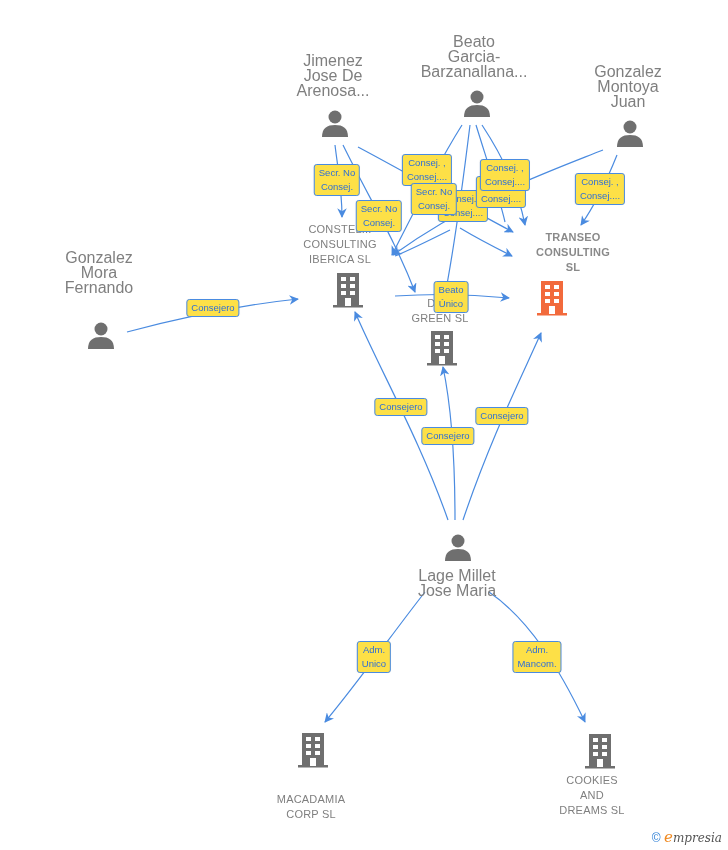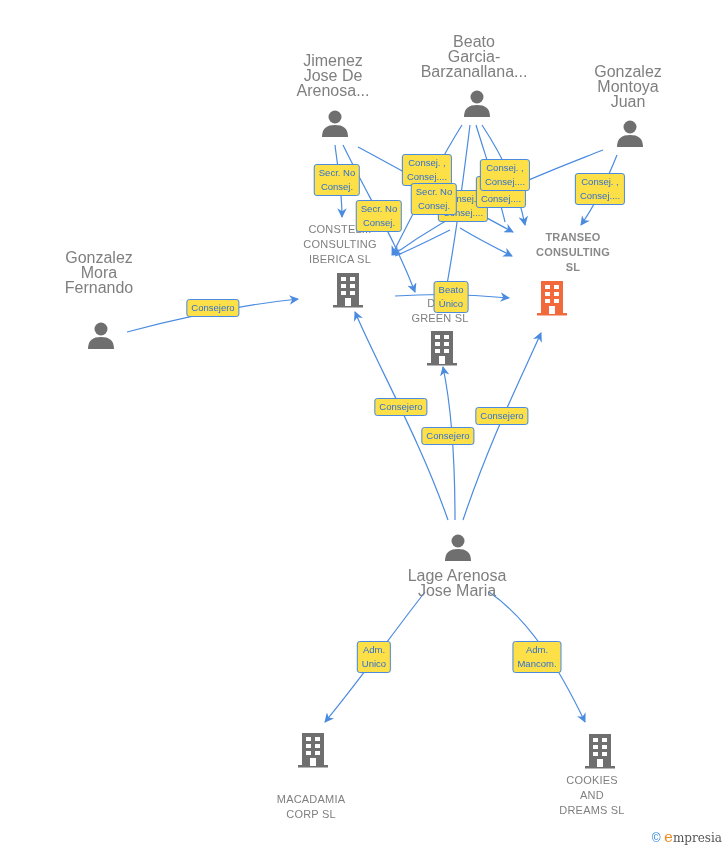--- a/index.html
+++ b/index.html
@@ -4,21 +4,21 @@
 <style>
   html, body { margin:0; padding:0; background:#ffffff; }
   body { width:728px; height:850px; position:relative; overflow:hidden; font-family:"Liberation Sans", sans-serif; }
   #edges { position:absolute; left:0; top:0; width:728px; height:850px; }
   .node-label { position:absolute; text-align:center; color:#7f7f7f; font-size:16px; line-height:15px; white-space:pre-line; transform:translateX(-50%); }
   .node-label.company { text-transform:uppercase; font-size:11px; letter-spacing:0.2px; }
   .node-label.focus { font-weight:bold; color:#8a8a8a;margin-left:22px; }
   .icon { position:absolute; transform:translate(-50%,-50%); }
   .edge-label { position:absolute; background:#fde047; border:1px solid #4a8be0; border-radius:3px; color:#2f6fd6; font-size:9.5px; line-height:14px; text-align:center; padding:1px 4px; white-space:pre-line; box-shadow:0 0 1px rgba(0,0,0,0.05); transform:translate(-50%,-50%); cursor:pointer; }
   .watermark { position:absolute; right:6px; bottom:4px; font-size:12px; color:#2a7ed6; }
-  .watermark .brand { font-family:"DejaVu Serif", serif; color:#555;margin-top:33px; }
+  .watermark .brand { font-family:"DejaVu Serif", serif; font-style:italic; color:#555;margin-top:33px; }
   .watermark .brand .e { color:#f08a22; font-size:15px; }
 </style>
 </head>
 <body>
 
 <svg id="edges" xmlns="http://www.w3.org/2000/svg">
   <defs>
     <marker id="arrow" viewBox="0 0 10 10" refX="9" refY="5" markerWidth="8" markerHeight="8" orient="auto-start-reverse">
       <path d="M0,0 L10,5 L0,10 L3,5 z" fill="#4a8be0"></path>
     </marker>
@@ -145,21 +145,21 @@
 Arenosa...</div>
 <div class="node-label" style="left:474px;top:34px">Beato
 Garcia-
 Barzanallana...</div>
 <div class="node-label" style="left:628px;top:64px">Gonzalez
 Montoya
 Juan</div>
 <div class="node-label" style="left:99px;top:250px">Gonzalez
 Mora
 Fernando</div>
-<div class="node-label" style="left:457px;top:568px">Lage Arenosa
+<div class="node-label" style="left:457px;top:568px">Lage Millet
 Jose Maria</div>
 <div class="node-label company" style="left:340px;top:222px">CONSTEL...
 CONSULTING
 IBERICA SL</div>
 <div class="node-label company focus" style="left:551px;top:230px">TRANSEO
 CONSULTING
 SL</div>
 <div class="node-label company" style="left:440px;top:296px">DE...
 GREEN SL</div>
 <div class="node-label company" style="left:311px;top:792px">MACADAMIA

